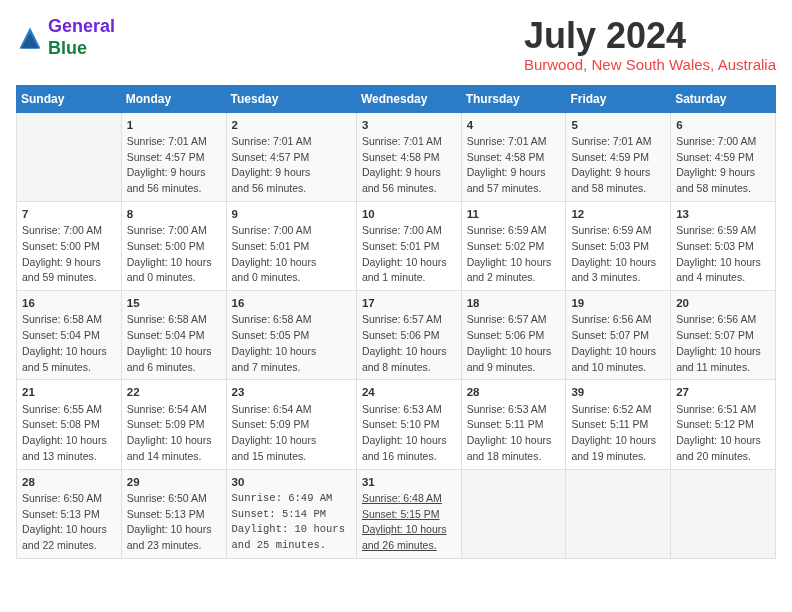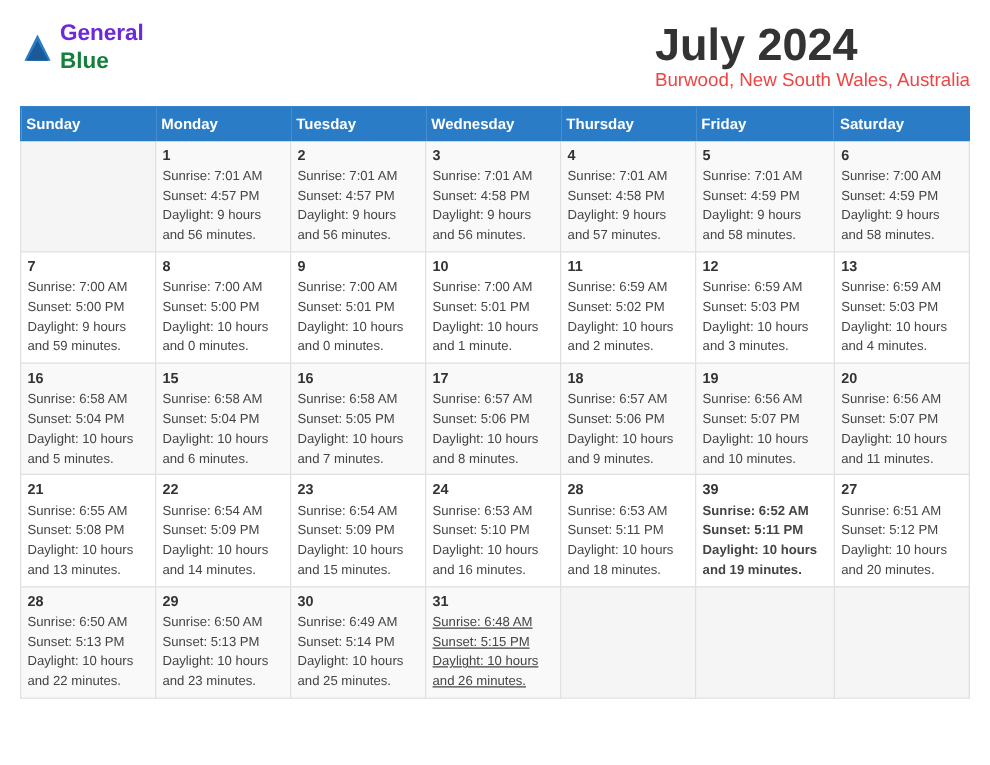--- a/index.html
+++ b/index.html
@@ -302,21 +302,21 @@
         </td>
         <td>
           <span class="day-number">28</span>
           <div class="day-info" style="white-space: pre-line;">Sunrise: 6:53 AM
 Sunset: 5:11 PM
 Daylight: 10 hours
 and 18 minutes.</div>
         </td>
         <td>
           <span class="day-number">39</span>
-          <div class="day-info" style="white-space: pre-line; font-weight: bold;">Sunrise: 6:52 AM
+          <div class="day-info" style="white-space: pre-line;">Sunrise: 6:52 AM
 Sunset: 5:11 PM
 Daylight: 10 hours
 and 19 minutes.</div>
         </td>
         <td>
           <span class="day-number">27</span>
           <div class="day-info" style="white-space: pre-line;">Sunrise: 6:51 AM
 Sunset: 5:12 PM
 Daylight: 10 hours
 and 20 minutes.</div>
@@ -332,21 +332,21 @@
         </td>
         <td>
           <span class="day-number">29</span>
           <div class="day-info" style="white-space: pre-line;">Sunrise: 6:50 AM
 Sunset: 5:13 PM
 Daylight: 10 hours
 and 23 minutes.</div>
         </td>
         <td>
           <span class="day-number">30</span>
-          <div class="day-info" style="white-space: pre-line;">Sunrise: 6:49 AM
+          <div class="day-info" style="white-space: pre-line; font-family: Liberation Mono, monospace;">Sunrise: 6:49 AM
 Sunset: 5:14 PM
 Daylight: 10 hours
 and 25 minutes.</div>
         </td>
         <td>
           <span class="day-number">31</span>
           <div class="day-info" style="white-space: pre-line; text-decoration: underline;">Sunrise: 6:48 AM
 Sunset: 5:15 PM
 Daylight: 10 hours
 and 26 minutes.</div>

